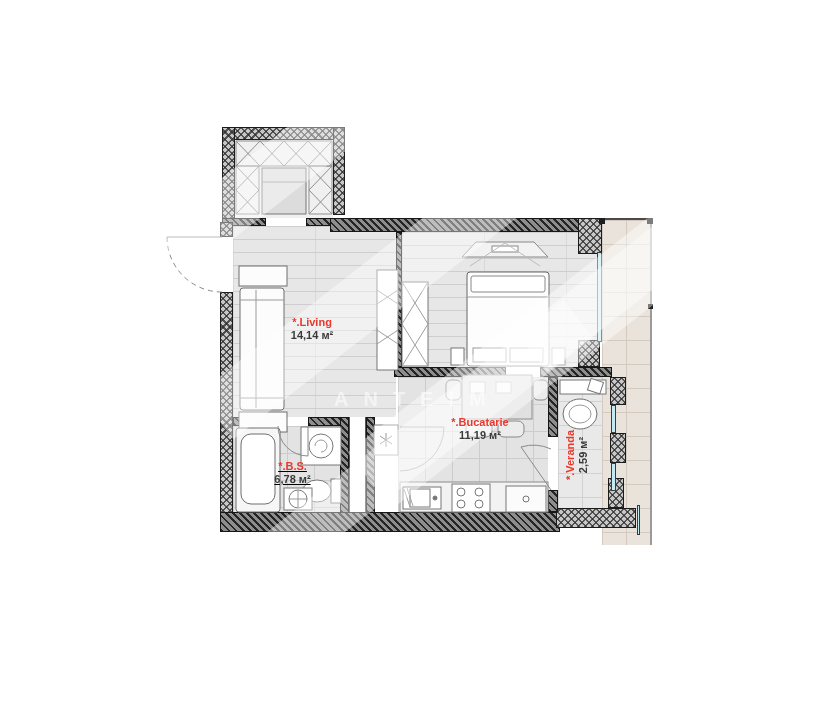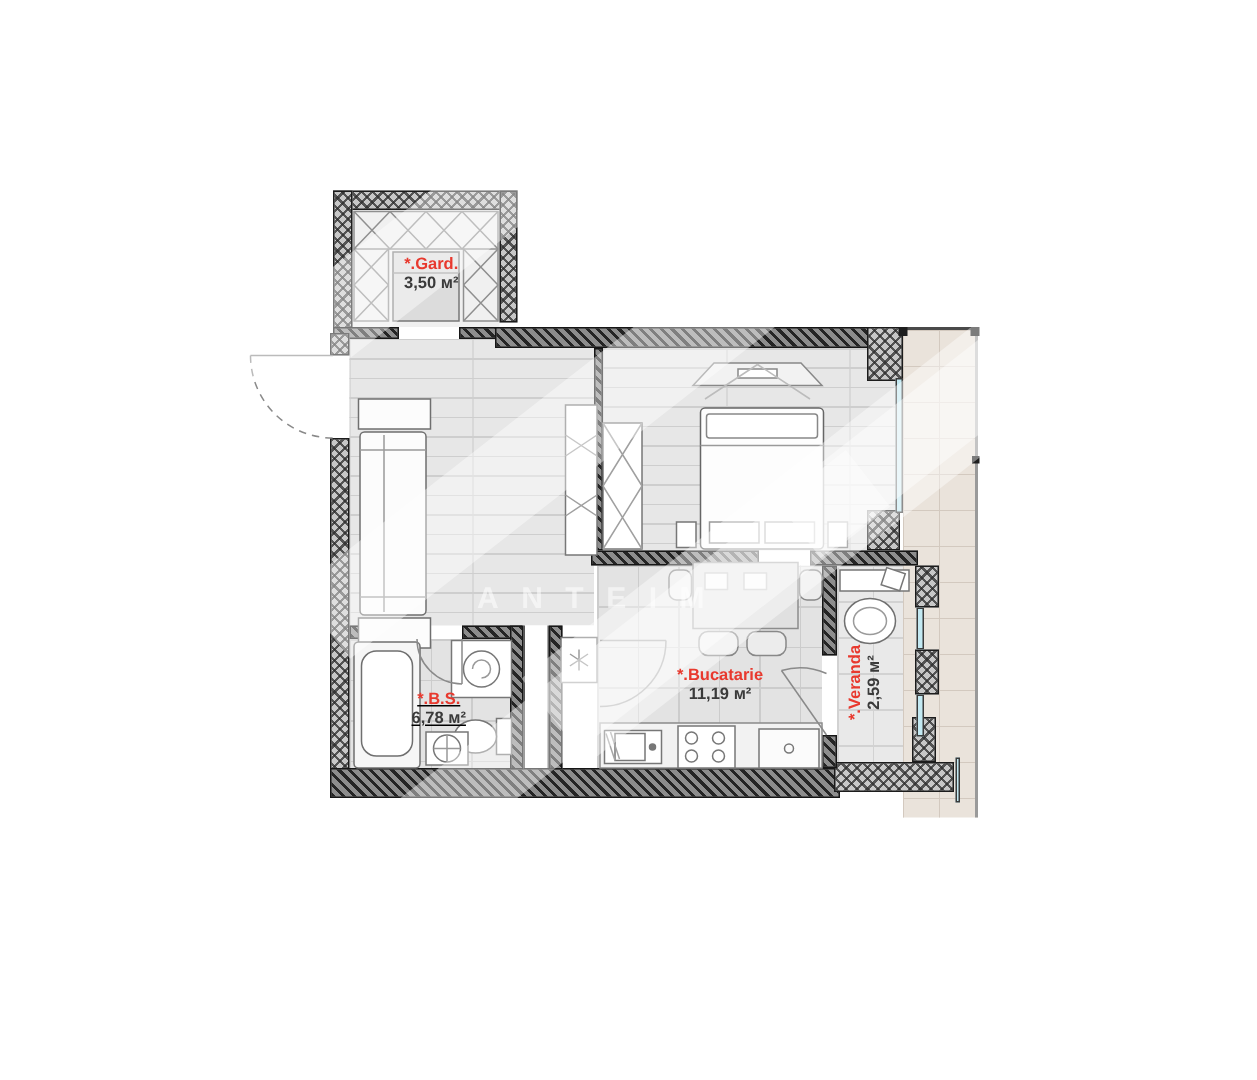--- a/index.html
+++ b/index.html
@@ -33,21 +33,21 @@
   .win{background:#c3e9f2;border:1px solid #3a3a3a;}
   
   .room-label{position:absolute;text-align:center;line-height:13px;font-size:11px;font-weight:bold;z-index:40;}
   .rl{display:block;color:#e8392e;}
   .ra{display:block;color:#3a3a3a;}
   .rot{transform:rotate(-90deg);transform-origin:center center;white-space:nowrap;}
   
   .wm-band{position:absolute;background:rgba(255,255,255,.42);transform:rotate(-38deg);z-index:30;pointer-events:none;}
   .wm-t1{position:absolute;left:295px;top:332px;width:290px;color:rgba(255,255,255,.62);
          font-size:42px;font-weight:bold;letter-spacing:6px;z-index:31;pointer-events:none;}
-  .wm-t2{position:absolute;left:318px;top:388px;width:260px;color:rgba(255,255,255,.55);
+  .wm-t2{position:absolute;left:334px;top:388px;width:260px;color:rgba(255,255,255,.55);
          font-size:20px;font-weight:bold;letter-spacing:15px;z-index:31;pointer-events:none;}
   svg.furn{position:absolute;left:0;top:0;z-index:20;}
 </style>
 </head>
 <body>
 
 <div id="scene">
 
   <div class="abs floor-plain" style="left:235px;top:140px;width:98px;height:78px;"></div>
   <div class="abs floor-wood" style="left:233px;top:226px;width:163px;height:191px;"></div>
@@ -223,25 +223,25 @@
     </g>
   </svg>
 
   <div class="wm-band" style="left:140px;top:140px;width:280px;height:55px;"></div>
   <div class="wm-band" style="left:170px;top:255px;width:430px;height:58px;"></div>
   <div class="wm-band" style="left:320px;top:300px;width:470px;height:72px;"></div>
   <div class="wm-band" style="left:230px;top:415px;width:390px;height:48px;"></div>
   <div class="wm-band" style="left:500px;top:235px;width:300px;height:50px;"></div>
   <div class="wm-t2">ANTEIM</div>
 
-  <div class="room-label" style="left:240px;top:170px;width:95px;">
-    <span class="rl">*.Gard.</span>
-    <span class="ra">3,50 м²</span>
-  </div>
-  <div class="room-label" style="left:420px;top:444px;width:120px;">
+  <div class="room-label" style="left:262px;top:316px;width:100px;">
+    <span class="rl">*.Living</span>
+    <span class="ra">14,14 м²</span>
+  </div>
+  <div class="room-label" style="left:420px;top:416px;width:120px;">
     <span class="rl">*.Bucatarie</span>
     <span class="ra">11,19 м²</span>
   </div>
   <div class="room-label" style="left:250px;top:460px;width:85px;text-decoration:underline;">
     <span class="rl">*.B.S.</span>
     <span class="ra">6,78 м²</span>
   </div>
   <div class="room-label rot" style="left:533px;top:441px;width:90px;height:28px;">
     <span class="rl">*.Veranda</span>
     <span class="ra">2,59 м²</span>

